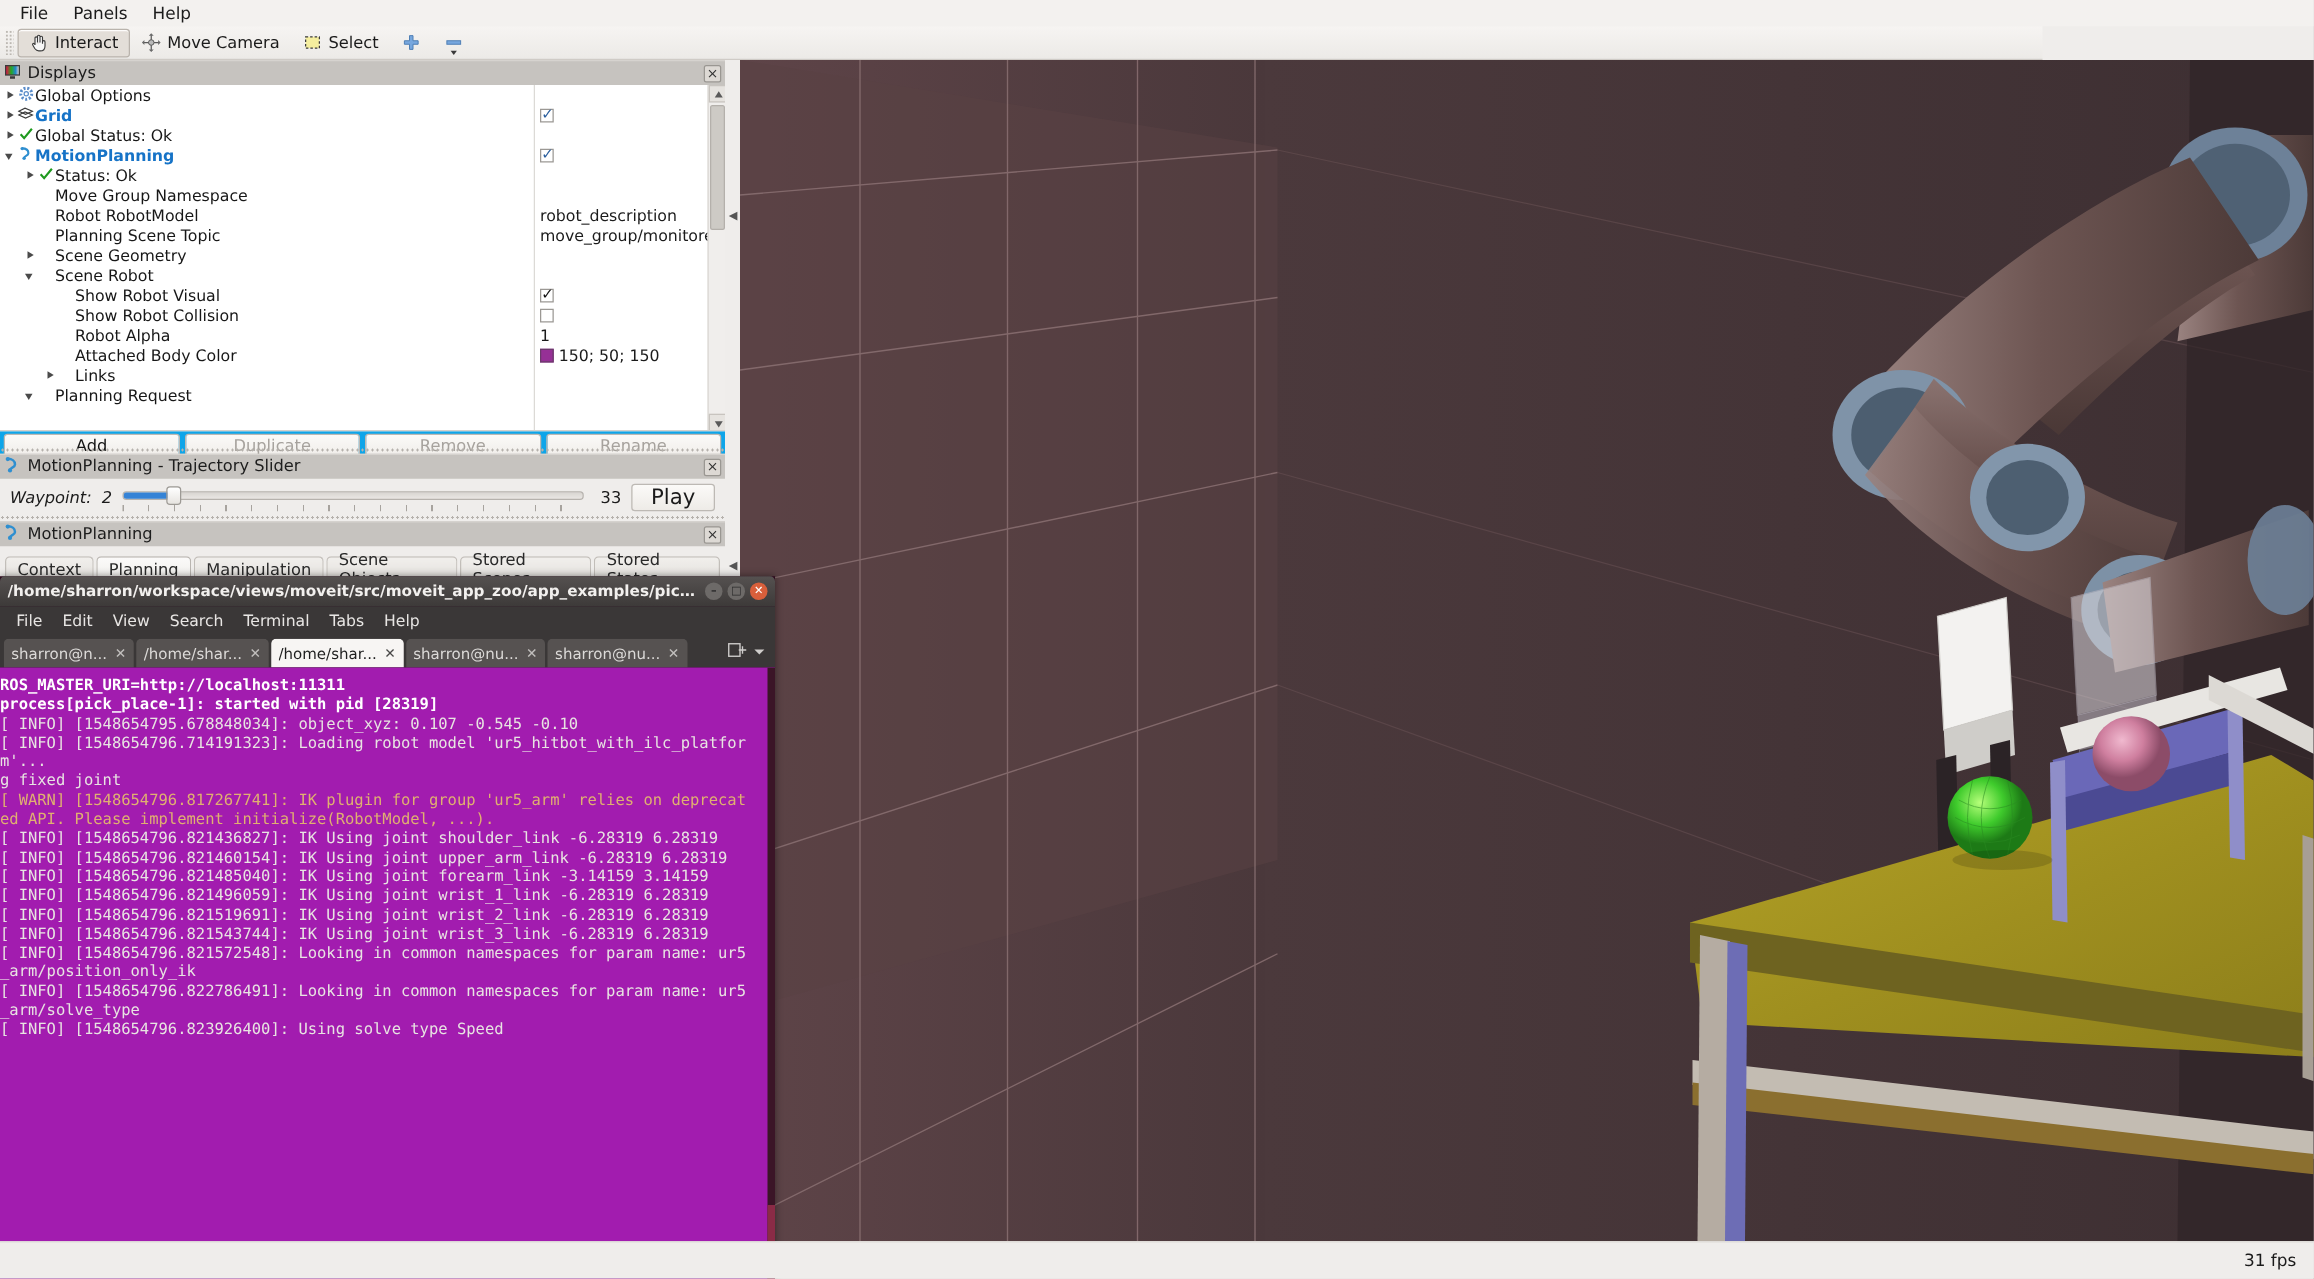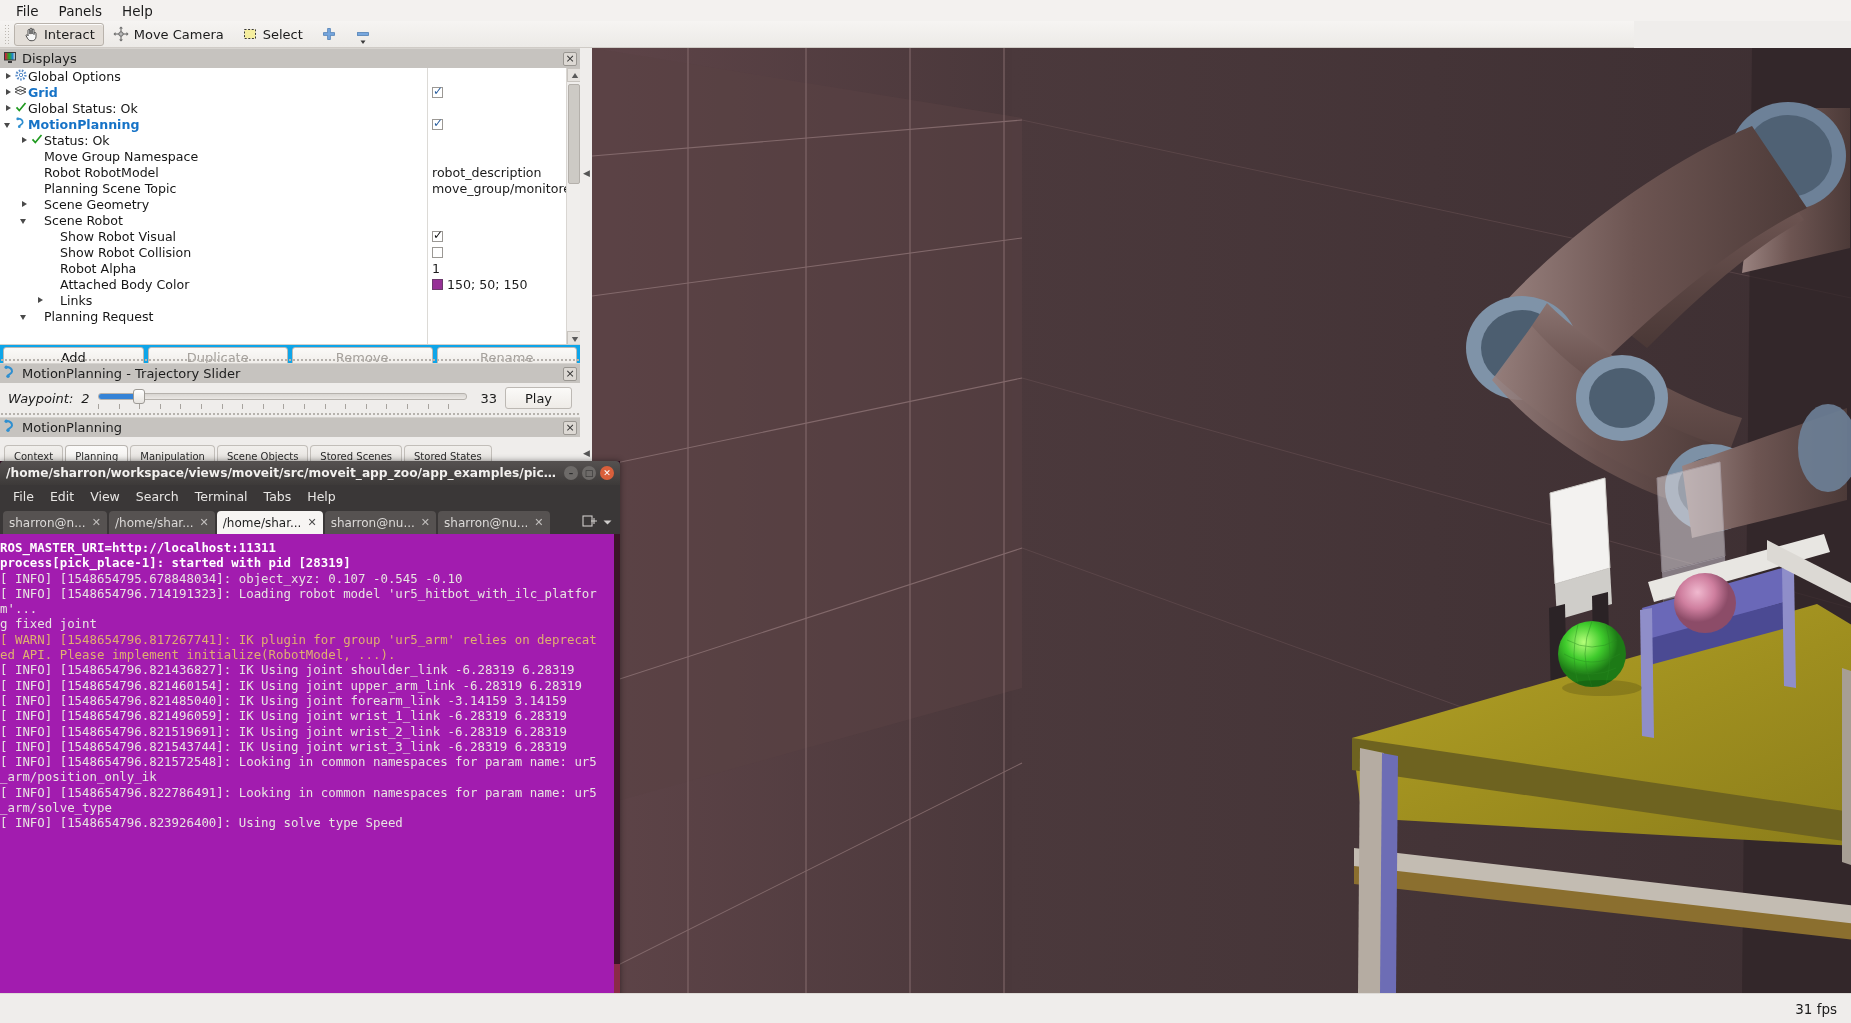--- a/index.html
+++ b/index.html
@@ -132,27 +132,27 @@
     background: #3583d6; border-radius: 2px; }
   .sthumb { position: absolute; left: 24px; top: 2px; width: 12px; height: 15px;
     background: linear-gradient(#ffffff,#e7e4e0); border: 1px solid #9d9a95;
     border-radius: 3px; }
   .sticks { position: absolute; left: 0; right: 0; top: 17px; height: 5px;
     background-image: repeating-linear-gradient(to right,
       #a7a39e 0 1px, transparent 1px 20.6px); }
   .snum { font-size: 13px; min-width: 22px; text-align: right; }
   .playbtn { width: 67px; height: 22px; border: 1px solid #bdb9b4;
     border-radius: 3px; background: linear-gradient(#fbfaf8,#eeebe7);
-    font-size: 13px; display: flex; align-items: center; justify-content: center;
+    font-size: 17px; display: flex; align-items: center; justify-content: center;
     cursor: default; }
 
   
   .mp { position: absolute; left: 0; top: 417px; width: 580px; height: 70px; }
   .mptabs { display: flex; gap: 2px; padding: 8px 4px 0 4px; align-items: flex-end; }
-  .mptab { height: 21px; padding: 0 9px; font-size: 10px; color: #2a2a2a;
+  .mptab { height: 21px; padding: 0 9px; font-size: 13px; color: #2a2a2a;
     background: linear-gradient(#f1efec,#e2dfdb); border: 1px solid #c2beb9;
     border-bottom: none; border-radius: 4px 4px 0 0; display: flex;
     align-items: center; cursor: default; }
   .mptab.active { background: linear-gradient(#fbfaf9,#efedea);
     border-color: #b9b5b0; }
 
   
   .handle { width: 580px; height: 6px;
     background-image: radial-gradient(#b6b2ad 1px, transparent 1px);
     background-size: 4px 4px; background-position: center;

